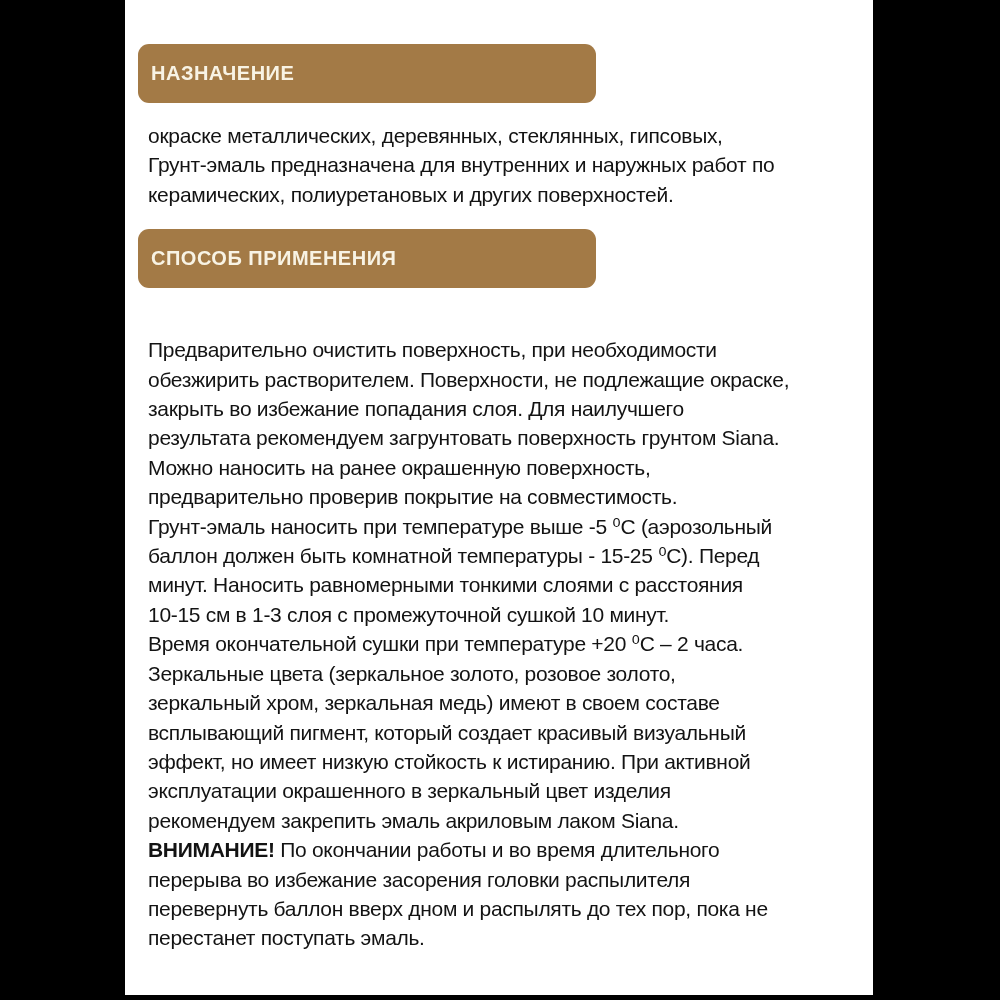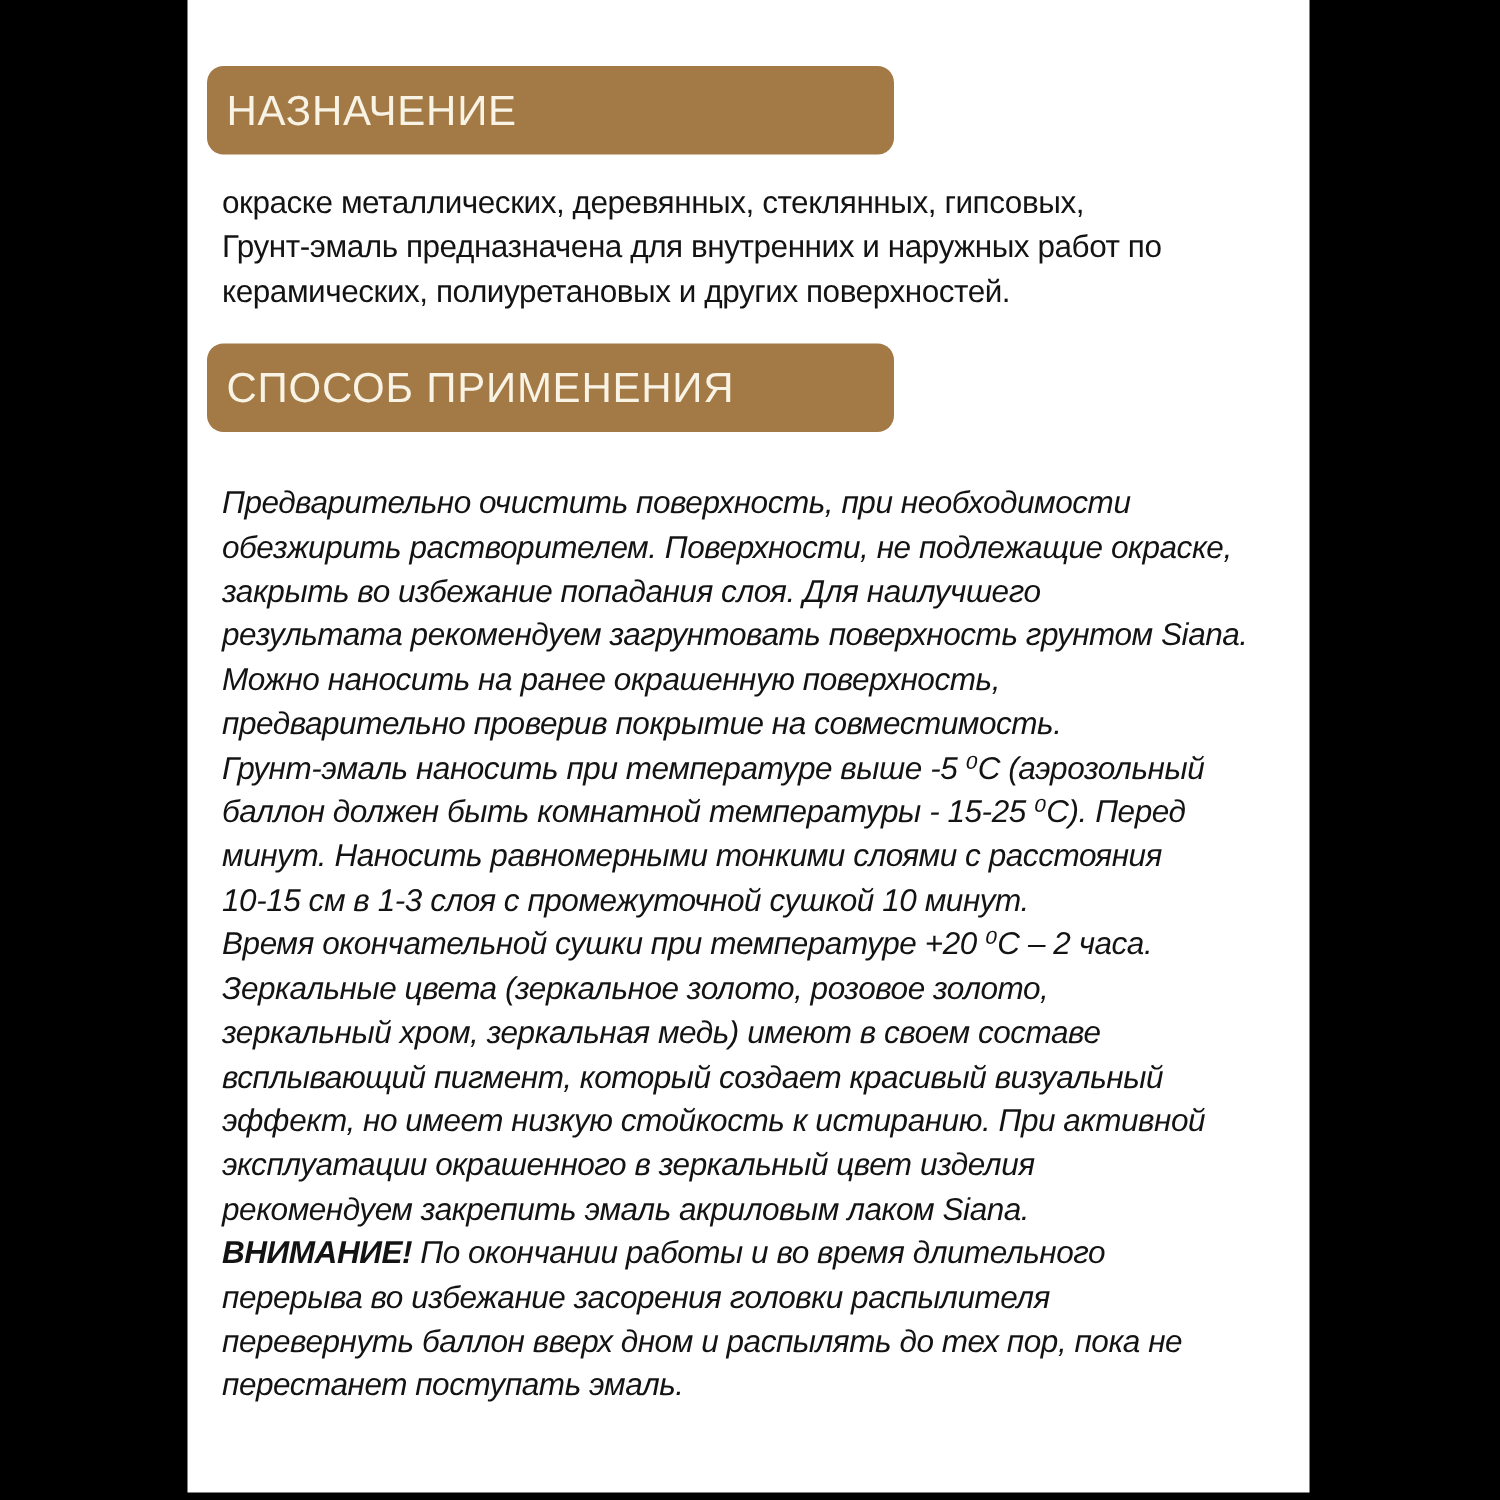--- a/index.html
+++ b/index.html
@@ -25,33 +25,33 @@
     background: var(--banner, #a37a46);
     border-radius: 11px;
     display: flex;
     align-items: center;
     padding-left: 13px;
   }
   .banner-1 { margin-top: 44px; }
   .banner-2 { margin-top: 20px; }
   .banner-heading {
     color: var(--banner_text, #f8f3e4);
-    font-size: 28px;
-    font-weight: 400;
+    font-size: 20px;
+    font-weight: 700;
     letter-spacing: 0.5px;
   }
   .textblock {
     margin-left: 23px;
     color: var(--body_text, #131313);
     font-size: 21px;
     line-height: 29.4px;
     letter-spacing: -0.3px;
   }
   .block-1 { margin-top: 18px; }
-  .block-2 { margin-top: 33px; font-style: italic; }
+  .block-2 { margin-top: 47px; }
   .text-line { white-space: nowrap; }
   .warning-line strong { font-weight: 700; }
 </style>
 </head>
 <body>
 
 <div class="content-panel">
 
   <div class="banner banner-1">
     <span class="banner-heading">НАЗНАЧЕНИЕ</span>

